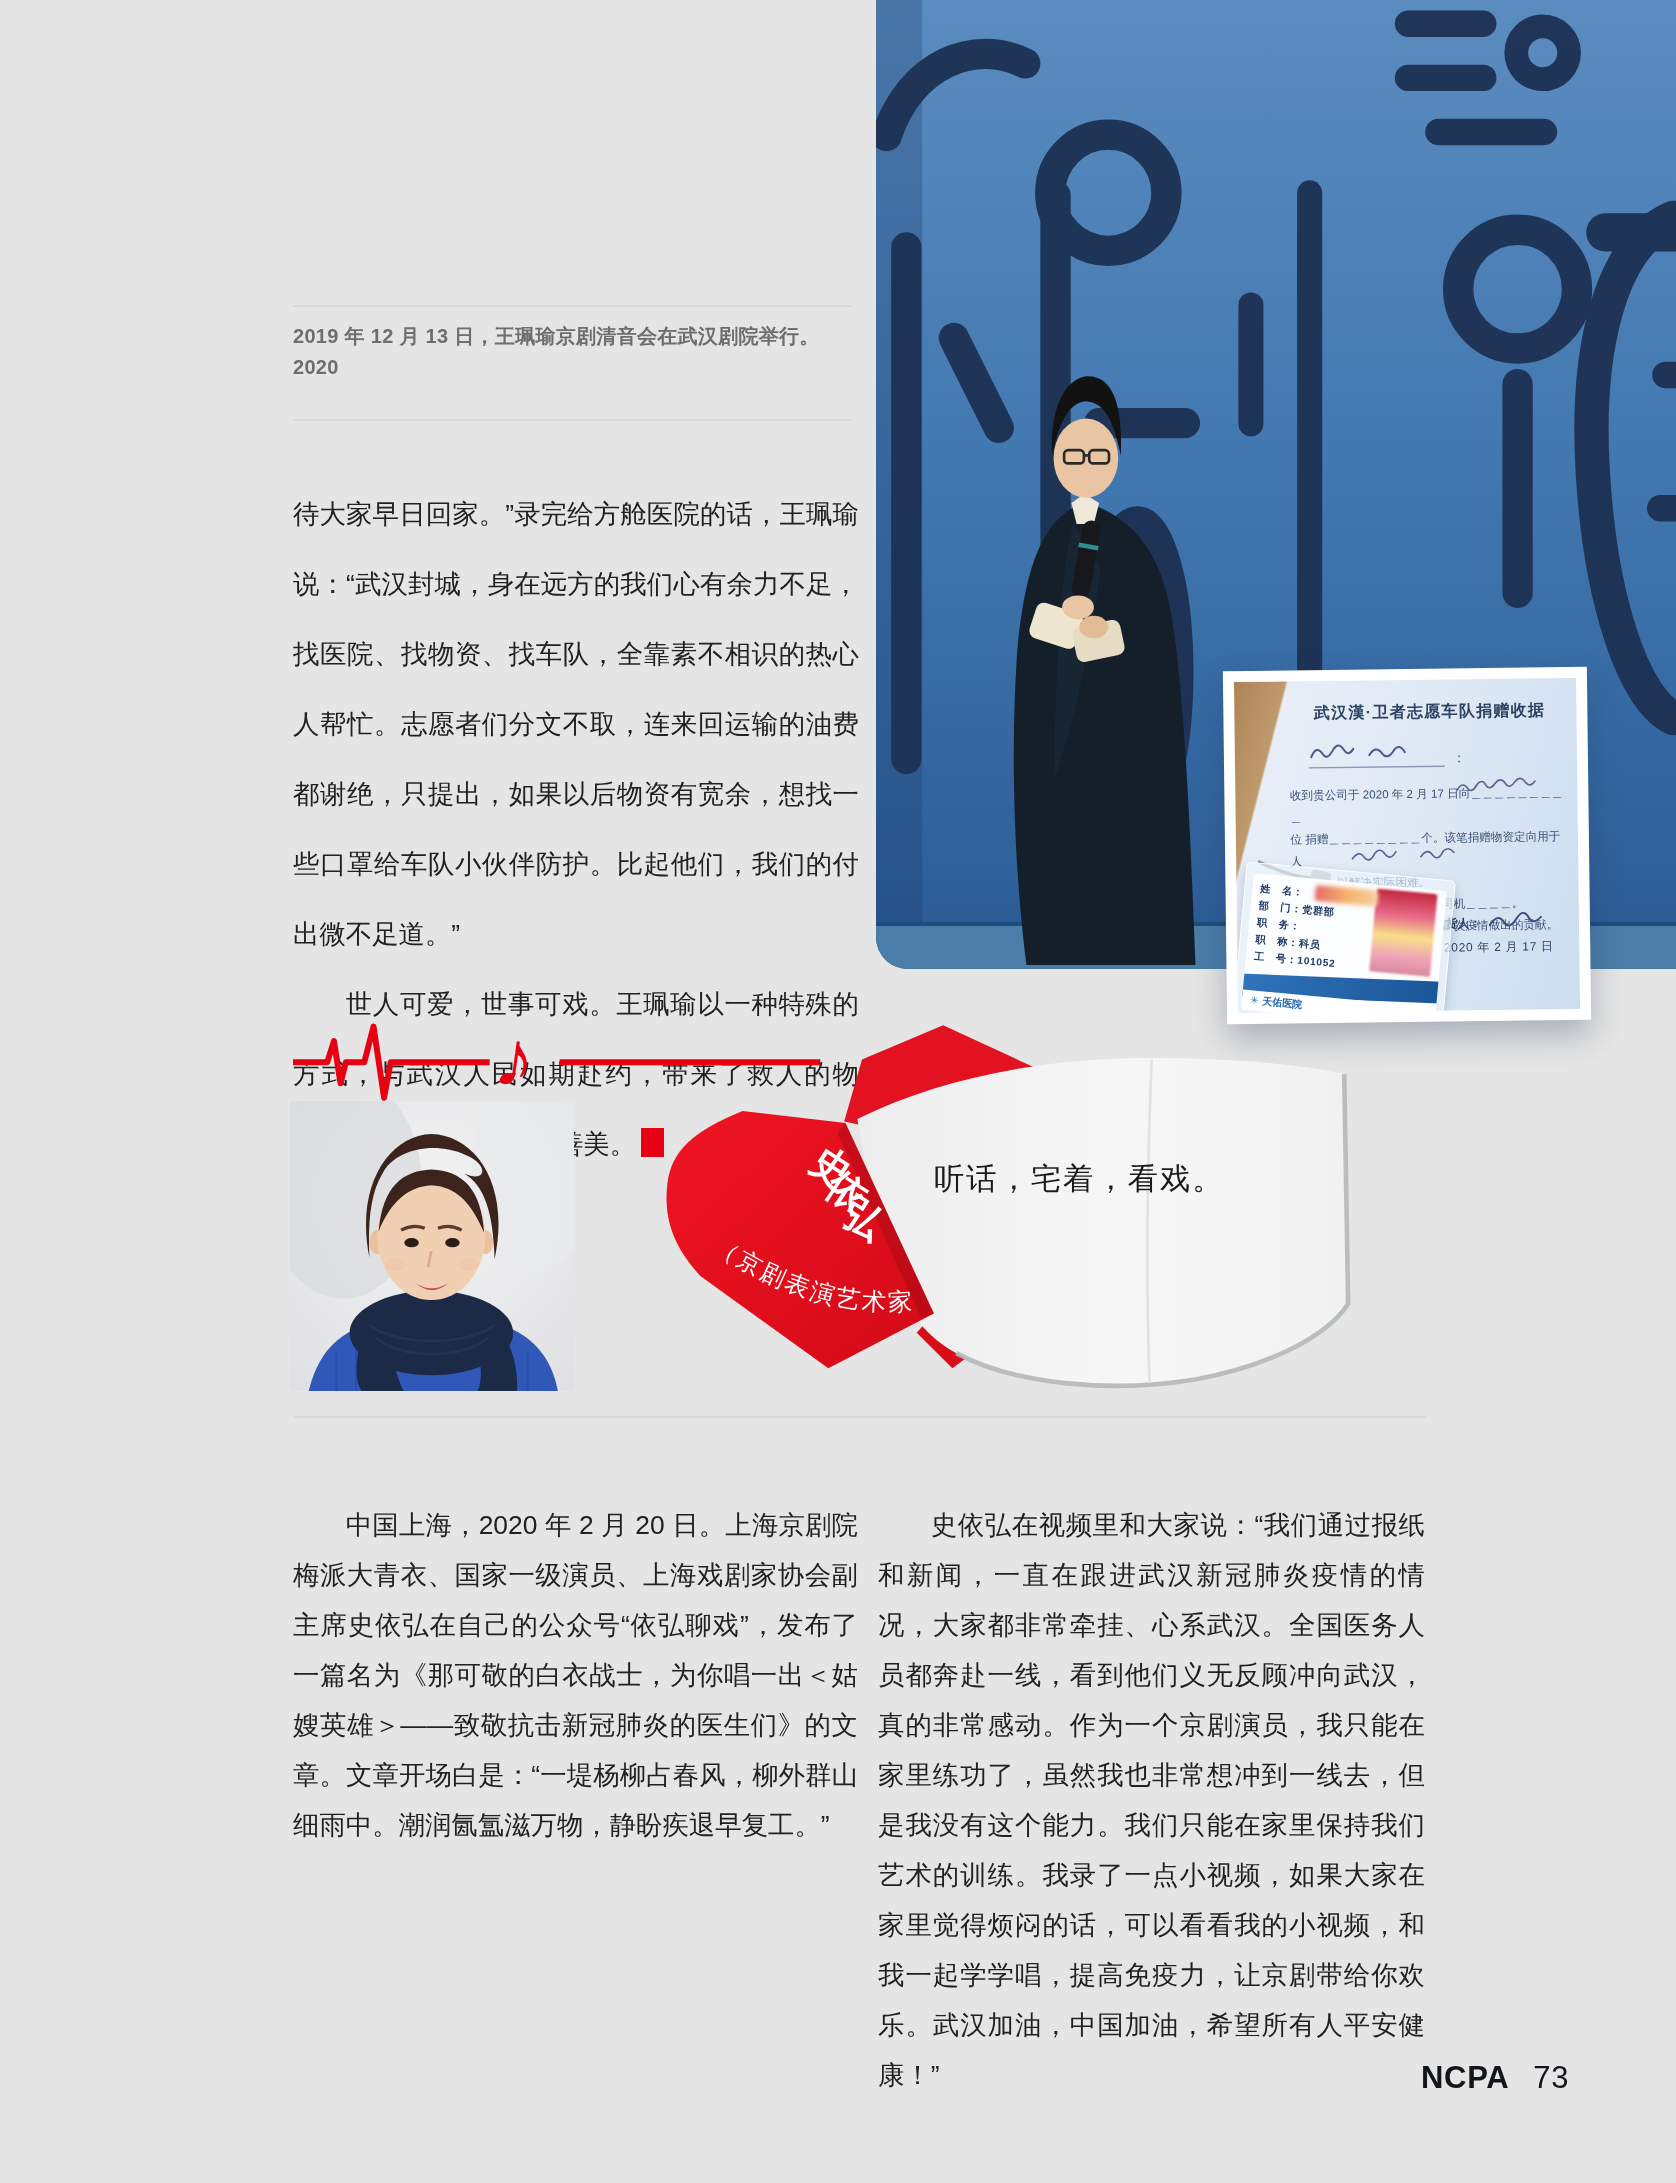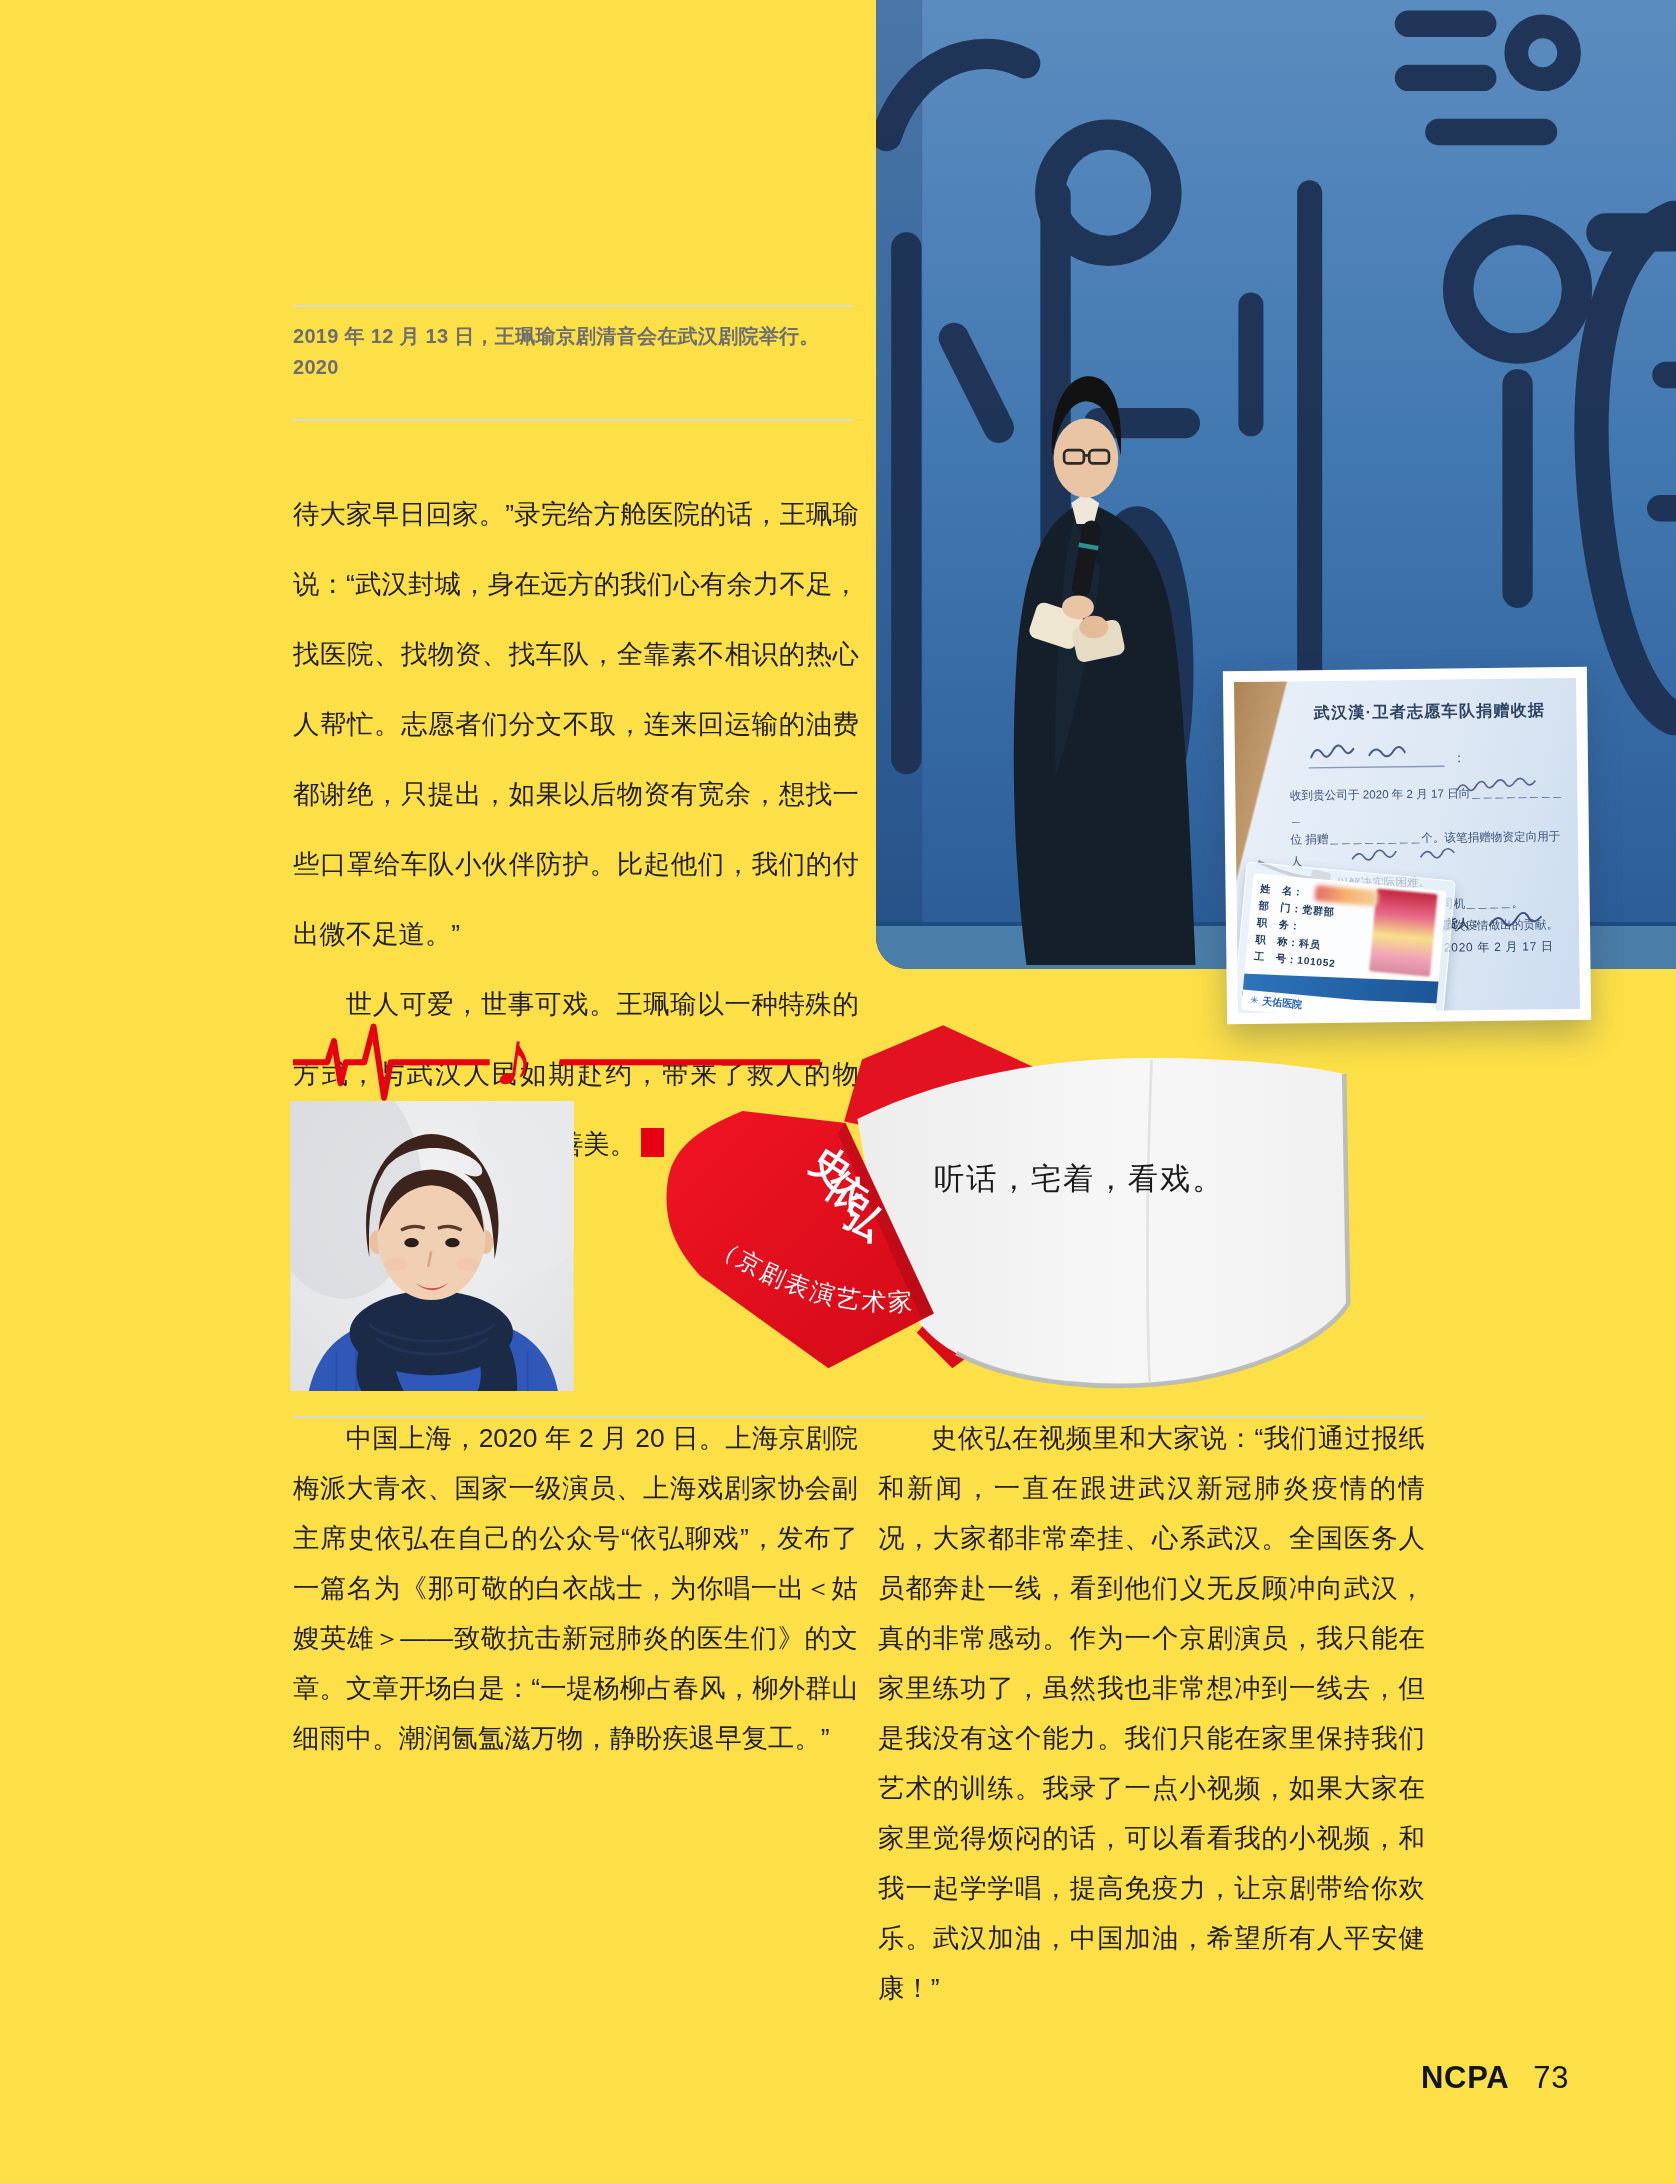--- a/index.html
+++ b/index.html
@@ -1,16 +1,16 @@
 <!DOCTYPE html>
 <html style="font-size:10.6px"><head>
 <meta charset="utf-8">
 <style>
   html,body{margin:0;padding:0;background:#ffffff;}
-  .page{position:relative;width:1676px;height:2183px;background:#fde047;overflow:hidden;
+  .page{position:relative;width:1676px;height:2183px;background:#e5e5e5;overflow:hidden;
         font-family:"Liberation Sans","DejaVu Sans",sans-serif;color:#232021;}
   .rule{position:absolute;height:2px;background:#dadada;}
   .cap-rule-top{left:293px;top:305px;width:559px;}
   .cap-rule-bot{left:293px;top:419px;width:559px;}
   .section-rule{left:293px;top:1416px;width:1133px;background:#d9d9d9;}
   .caption{position:absolute;left:293px;top:321px;width:568px;font-size:20px;font-weight:bold;
            color:#6d6e70;line-height:31px;letter-spacing:0.3px;}
   .article-top{position:absolute;left:293px;top:479px;width:566px;font-size:26.4px;line-height:70px;
                text-align:justify;color:#232021;}
   .article-top p{margin:0;}
@@ -46,21 +46,21 @@
               background:linear-gradient(180deg,#c2273d,#e86a8a 30%,#f7e08a 55%,#f0a3b8 80%,#d8899f);
               filter:blur(1.3px);}
   .badge-band{position:absolute;left:-4px;right:-4px;bottom:18.5px;height:22.4px;
               background:linear-gradient(100deg,#2f74bc,#1b5596);transform:skewY(-3deg);}
   .badge-hospital{position:absolute;left:0;right:0;bottom:0;height:20px;background:#ffffff;
                   color:#1f63ad;font-size:10px;font-weight:bold;display:flex;align-items:center;
                   gap:4px;padding-left:8px;}
   .ekg{position:absolute;left:293px;top:1021px;}
   .portrait{position:absolute;left:290px;top:1101px;width:284px;height:290px;overflow:hidden;}
   .heart{position:absolute;left:654px;top:1020px;}
-  .cols{position:absolute;top:1413px;font-size:26.4px;line-height:50px;text-align:justify;color:#232021;}
+  .cols{position:absolute;top:1500px;font-size:26.4px;line-height:50px;text-align:justify;color:#232021;}
   .col-left{left:293px;width:565px;}
   .col-right{left:878px;width:547px;}
   .cols p{margin:0;text-indent:2em;}
   .footer{position:absolute;left:1421px;top:2060px;font-size:31px;color:#121519;
           font-weight:600;letter-spacing:0.7px;}
   .footer .pageno{margin-left:24px;font-weight:500;}
 </style>
 </head>
 <body>
 

